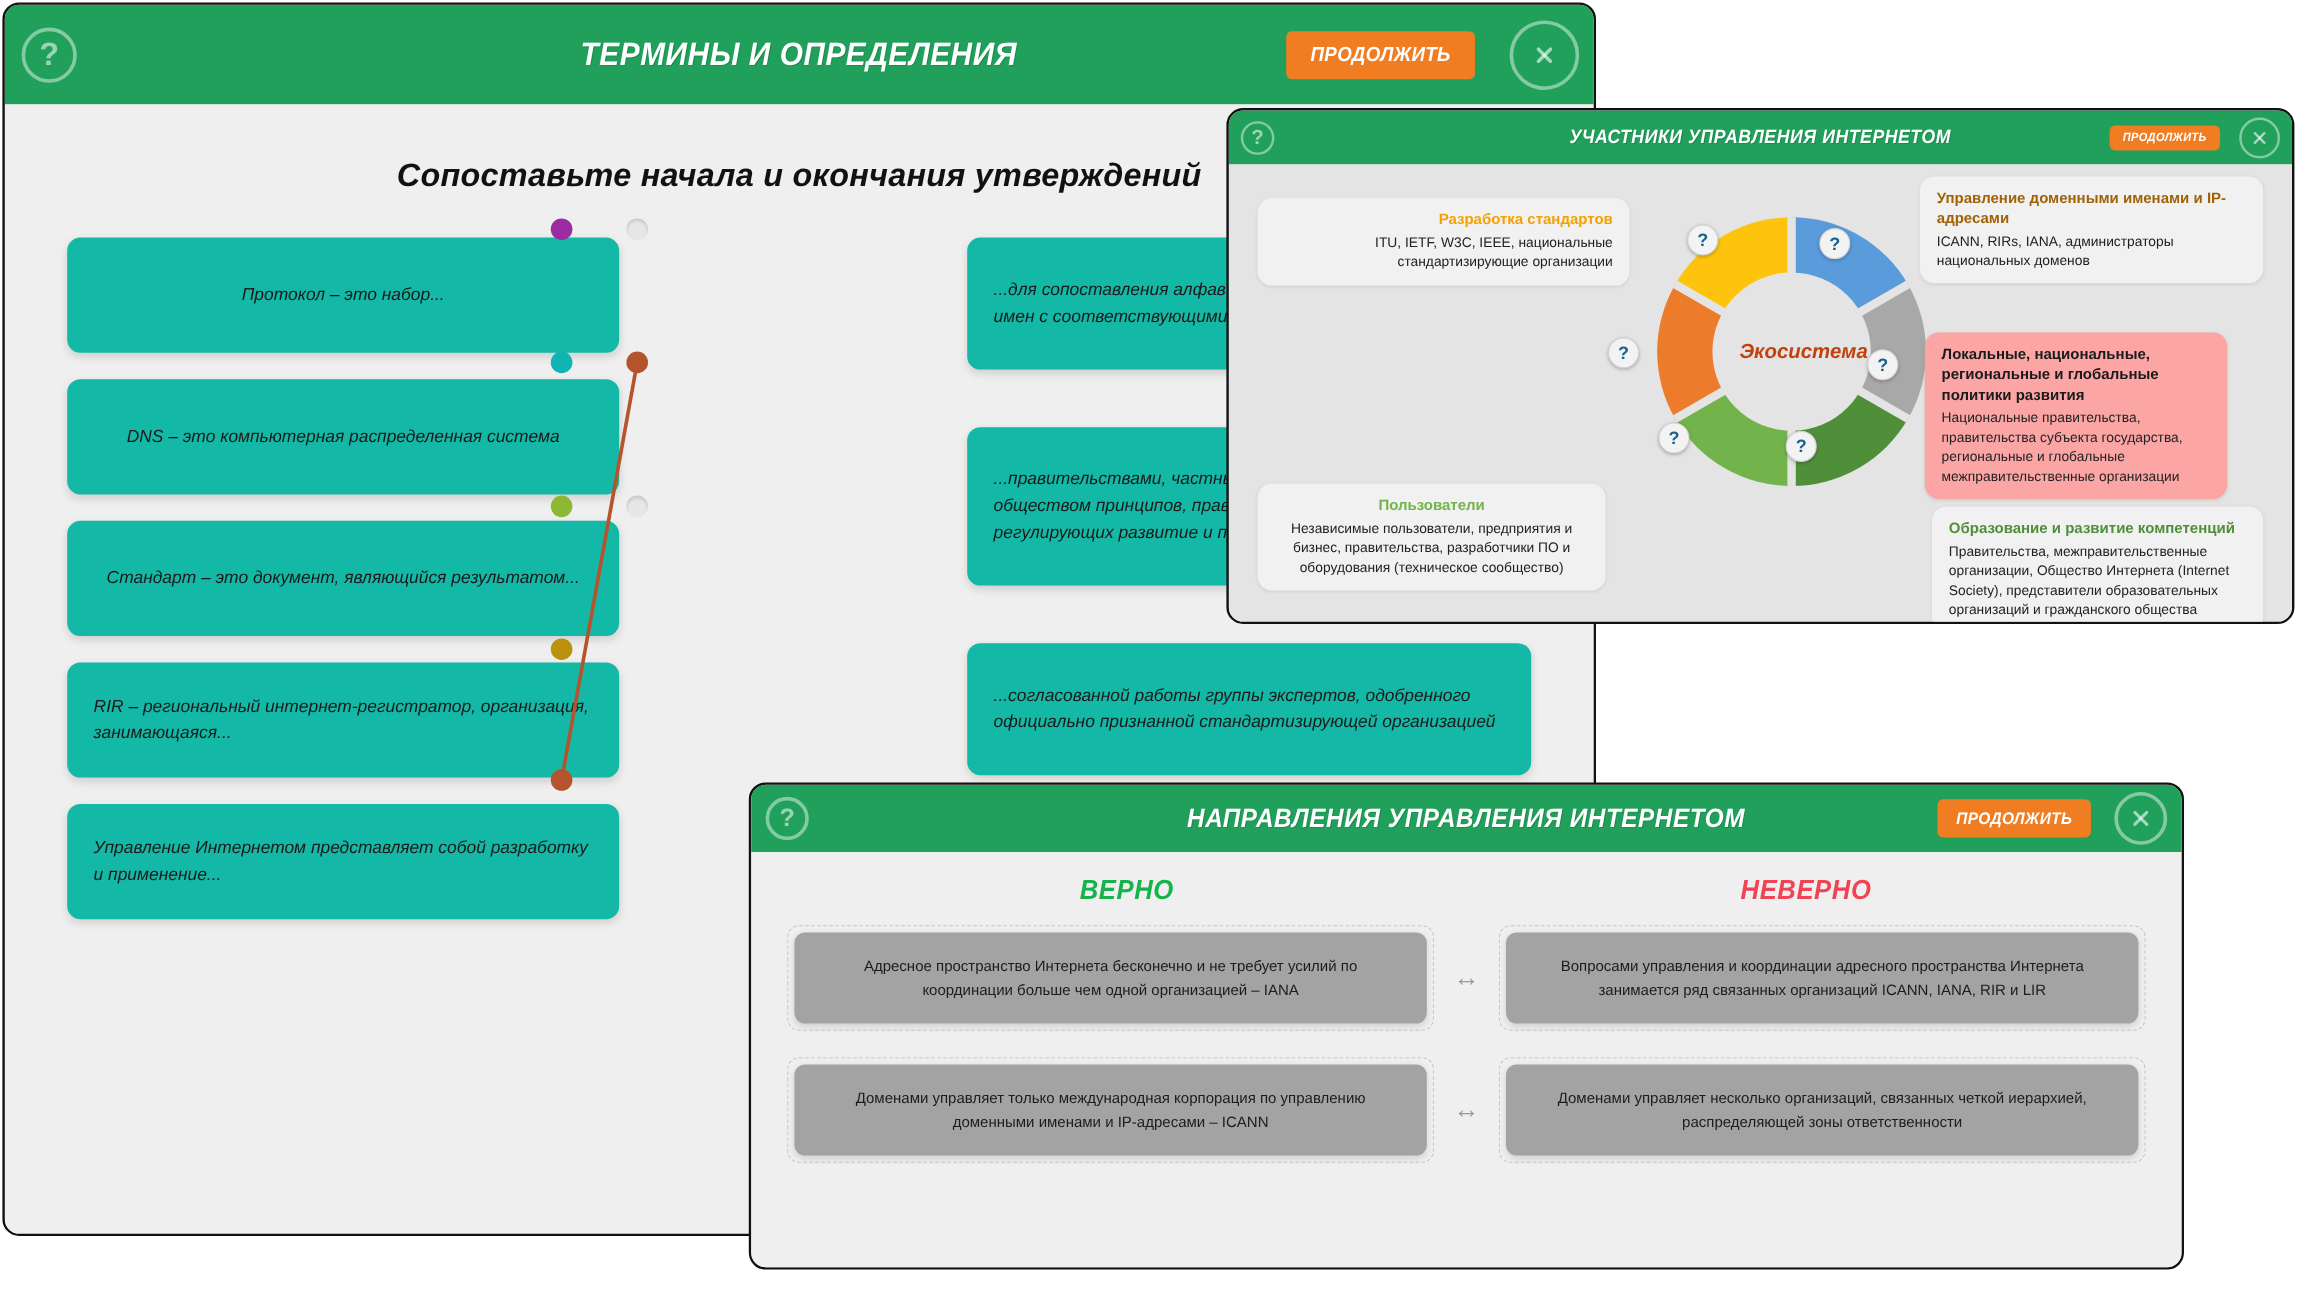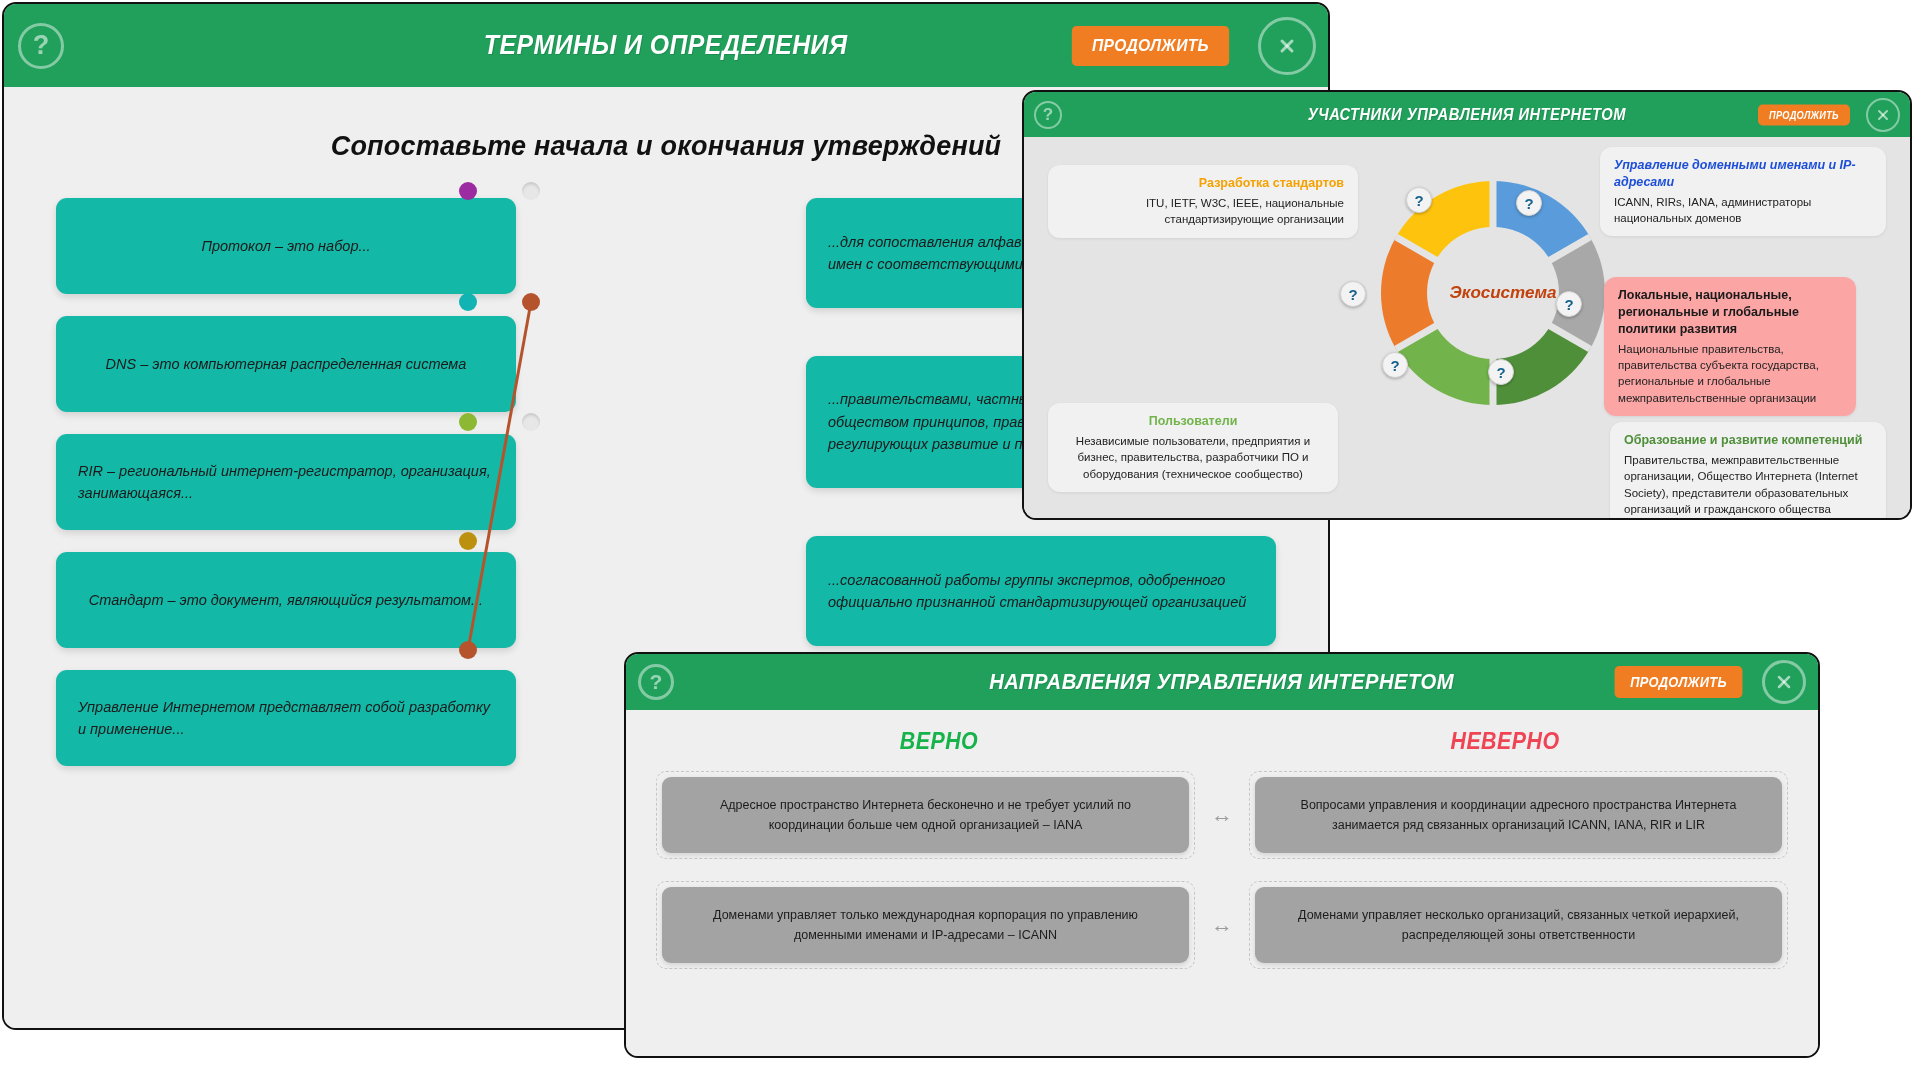--- a/index.html
+++ b/index.html
@@ -208,22 +208,22 @@
     </div>
   </div>
   <div class="panel-body">
     <div class="match-instruction">Сопоставьте начала и окончания утверждений</div>
 
     <div class="match-grid">
 
       <div class="match-col">
         <div class="match-card center">Протокол – это набор...</div>
         <div class="match-card center">DNS – это компьютерная распределенная система</div>
+        <div class="match-card center">Стандарт – это документ, являющийся результатом...</div>
         <div class="match-card">RIR – региональный интернет-регистратор, организация, занимающаяся...</div>
-        <div class="match-card center">Стандарт – это документ, являющийся результатом...</div>
         <div class="match-card">Управление Интернетом представляет собой разработку и применение...</div>
       </div>
 
       <div class="match-col" style="width:470px;">
         <div class="match-card" style="min-height:110px;">...для сопоставления алфавитно-символьных доменных имен с соответствующими им IP-адресами</div>
         <div class="match-card" style="min-height:132px;margin-top:26px;">...правительствами, частным сектором и гражданским обществом принципов, правил, процедур и программ, регулирующих развитие и применение Интернета</div>
         <div class="match-card" style="min-height:110px;margin-top:26px;">...согласованной работы группы экспертов, одобренного официально признанной стандартизирующей организацией</div>
       </div>
 
       <div class="dots-col">
@@ -295,21 +295,21 @@
         <span>ITU, IETF, W3C, IEEE, национальные стандартизирующие организации</span>
       </div>
 
 
       <div class="eco-card ta-center" style="left:24px;top:266px;width:290px;">
         <span class="eco-head" style="color:#72b44b;">Пользователи</span>
         <span>Независимые пользователи, предприятия и бизнес, правительства, разработчики ПО и оборудования (техническое сообщество)</span>
       </div>
 
       <div class="eco-card ta-left" style="left:576px;top:10px;width:286px;">
-        <span class="eco-head" style="color:#1d4ed8;font-style:italic;">Управление доменными именами и IP-адресами</span>
+        <span class="eco-head" style="color:#a16207;">Управление доменными именами и IP-адресами</span>
         <span>ICANN, RIRs, IANA, администраторы национальных доменов</span>
       </div>
 
       <div class="eco-card ta-left" style="left:580px;top:140px;width:252px;background:#fca5a5;">
         <span class="eco-head" style="color:#1a1a1a;">Локальные, национальные, региональные и глобальные политики развития</span>
         <span>Национальные правительства, правительства субъекта государства, региональные и глобальные межправительственные организации</span>
       </div>
 
       <div class="eco-card ta-left" style="left:586px;top:285px;width:276px;">
         <span class="eco-head" style="color:#4f8f3a;">Образование и развитие компетенций</span>

